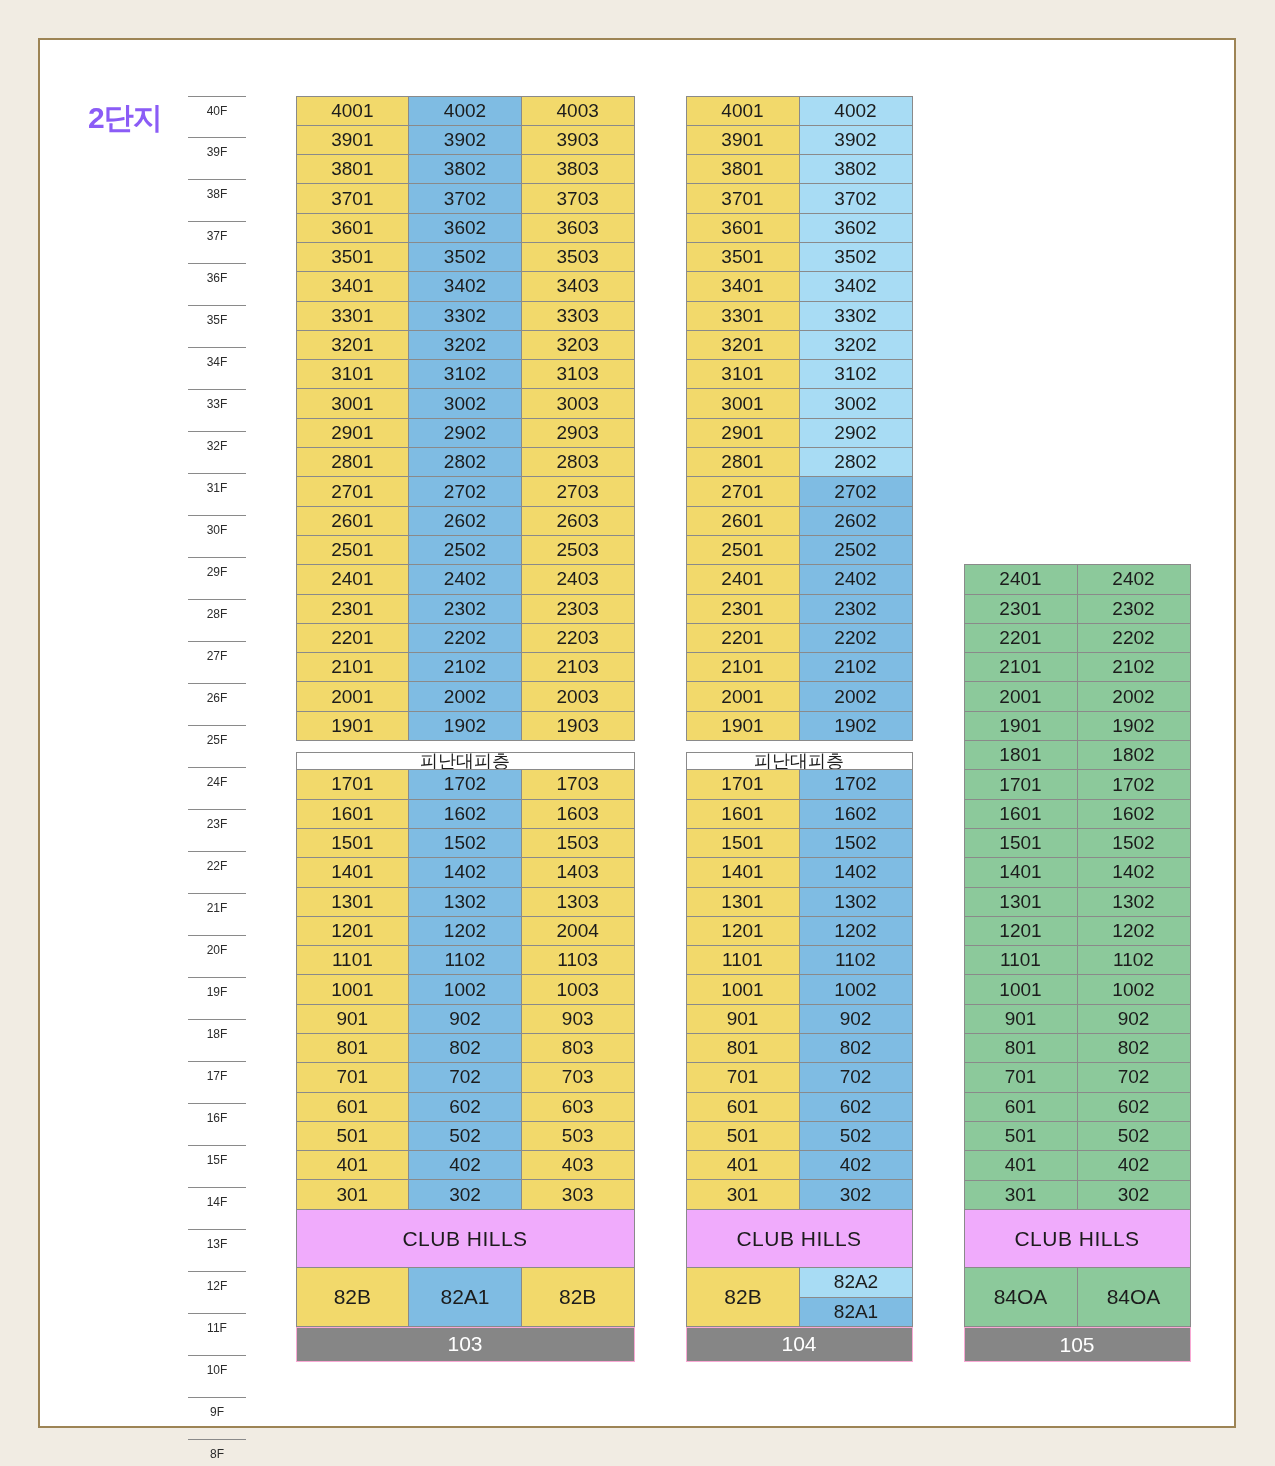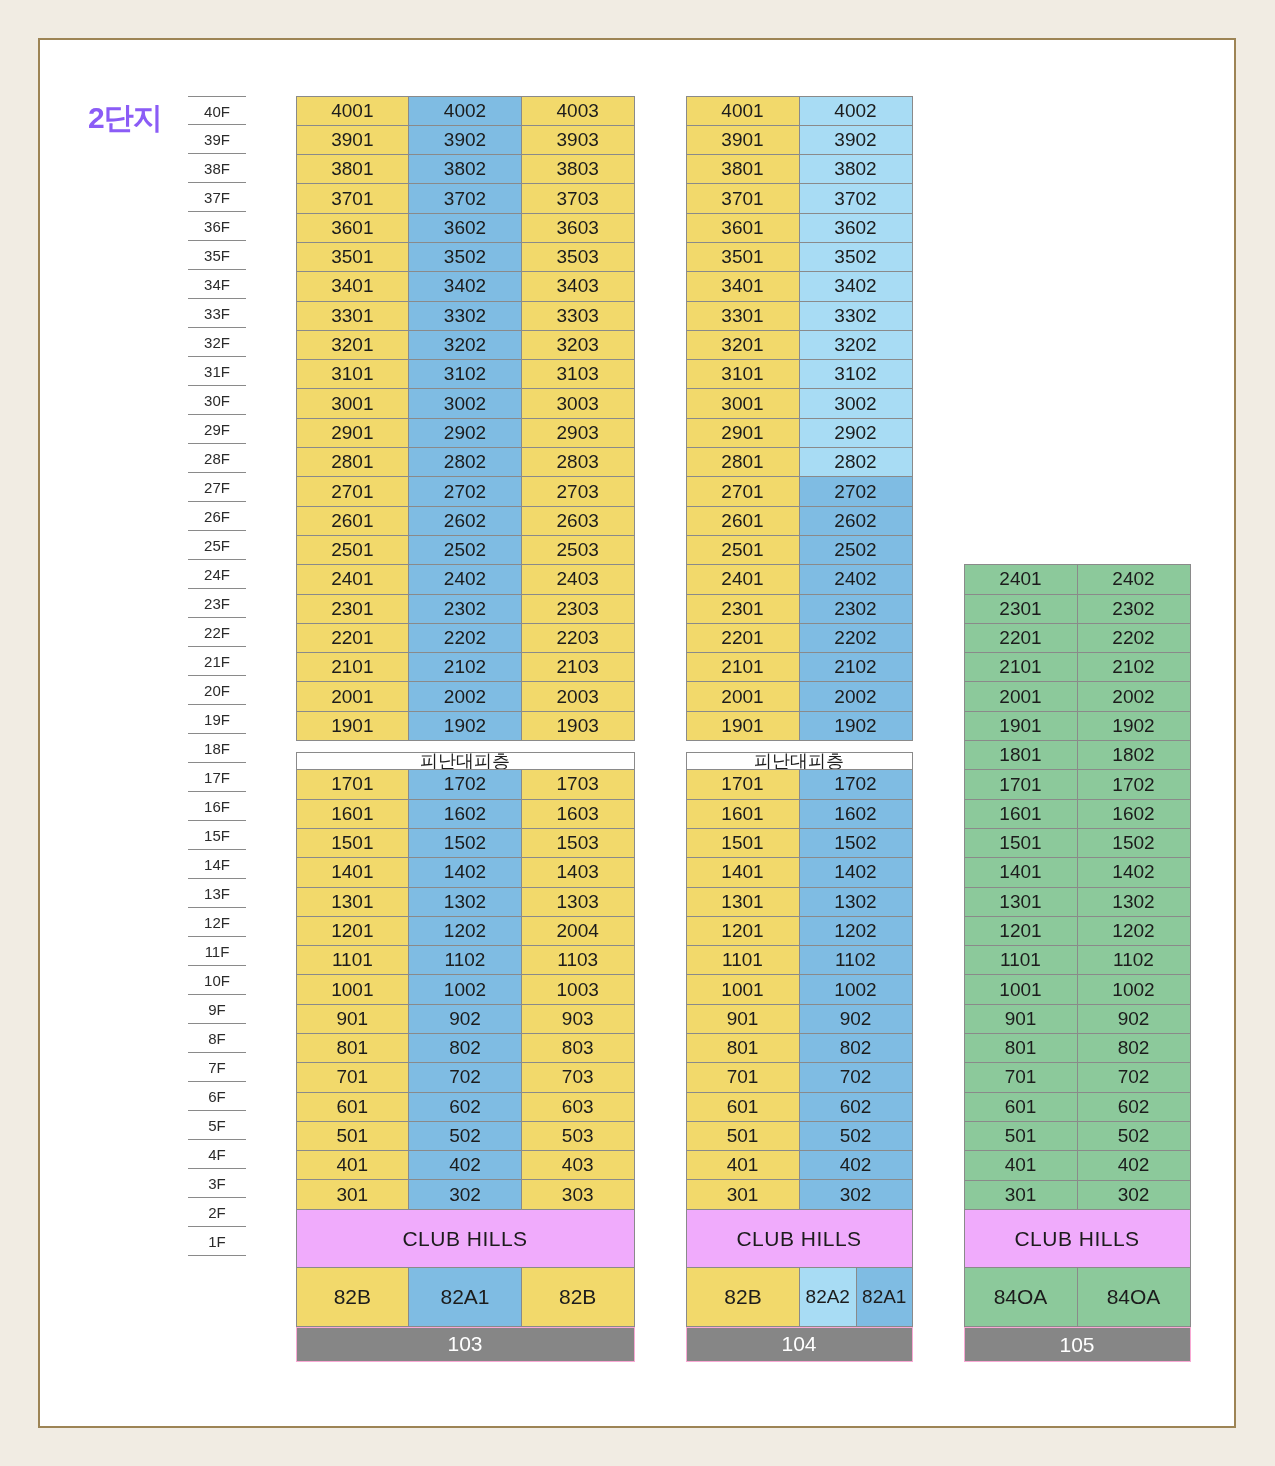--- a/index.html
+++ b/index.html
@@ -35,24 +35,24 @@
     white-space: nowrap;
   }
 
   
   .floor-col {
     position: absolute;
     left: 148px; top: 56px;
     width: 58px;
   }
   .floor-cell {
-    height: 29px;
+    height: 42px;
     line-height: 29.3px;
     text-align: center;
-    font-size: 15px;
+    font-size: 12px;
     color: #2b2b2b;
     border-bottom: 1.5px solid #8a8a8a;
   }
   .floor-cell.first { border-top: 1.5px solid #8a8a8a; }
 
   
   .bldg {
     position: absolute;
     top: 56px;
   }
@@ -100,21 +100,21 @@
   }
 
   
   .row-type { height: 58.6px; }
   .row-type .cell { font-size: 21px; }
 
   
   .cell-split {
     flex: 1 1 0;
     display: flex;
-    flex-direction: row;
+    flex-direction: column;
     margin: -0.5px;
   }
   .cell-split > div {
     flex: 1 1 0;
     display: flex;
     align-items: center;
     justify-content: center;
     font-size: 19px;
     color: #1c1c1c;
     border: 1px solid #8a8a8a;

